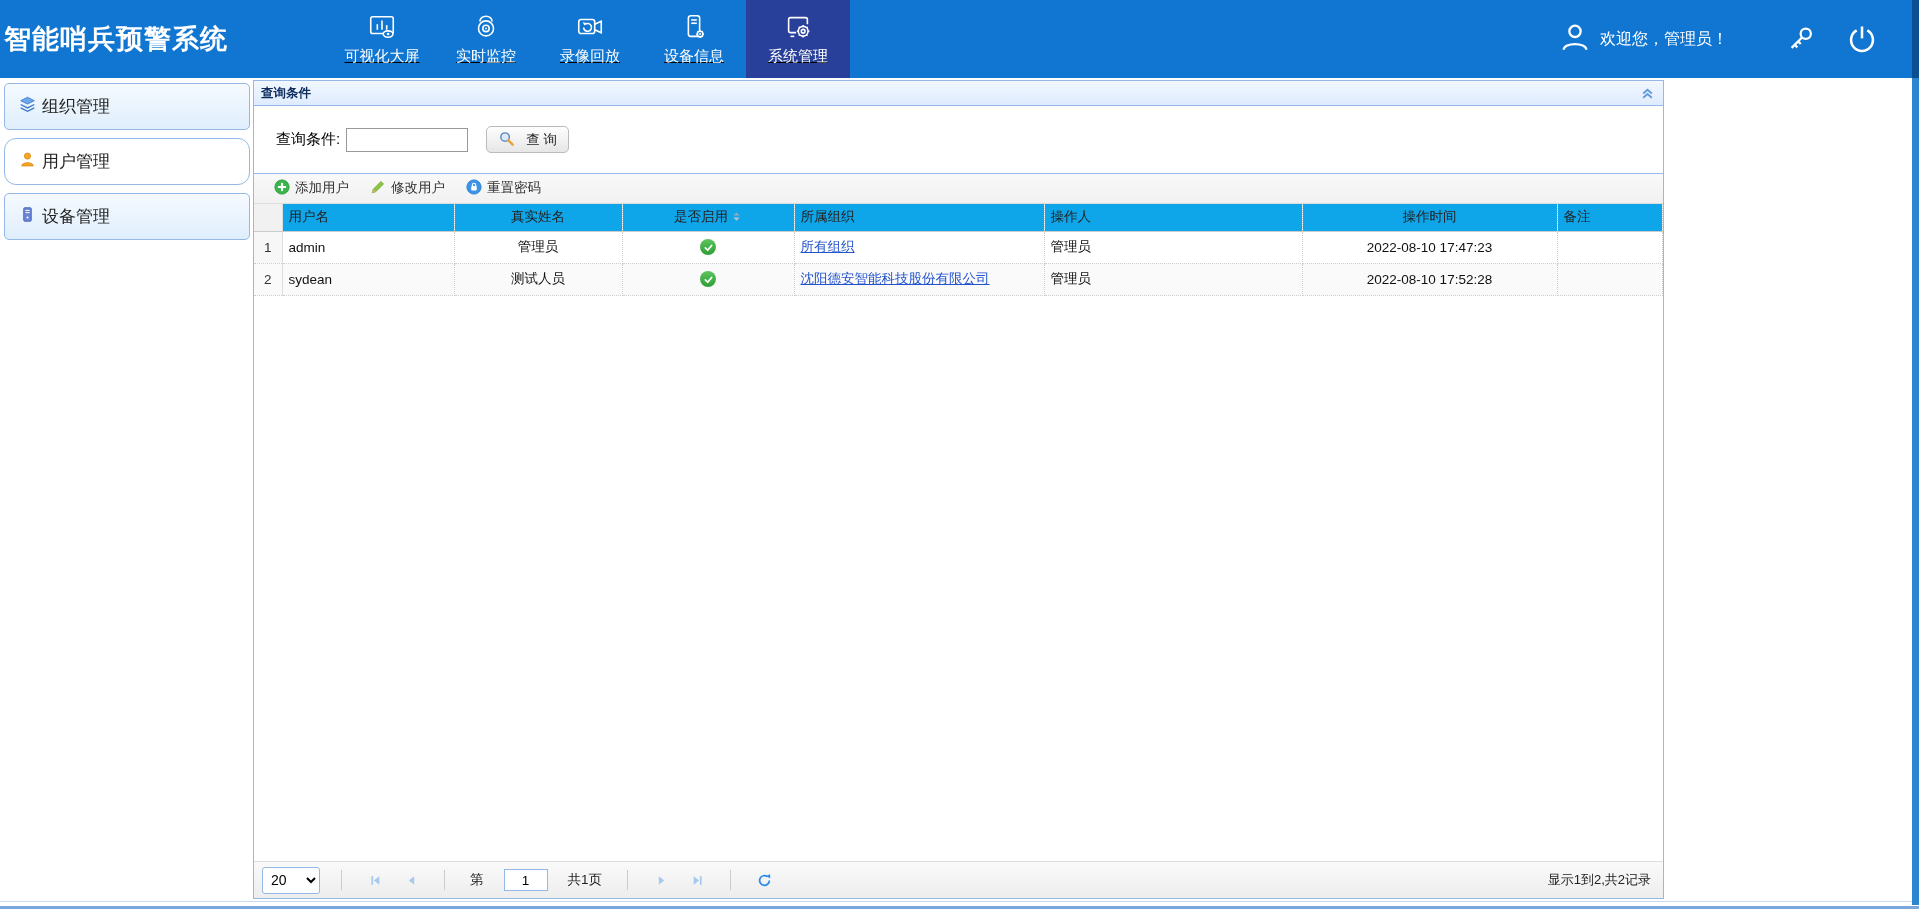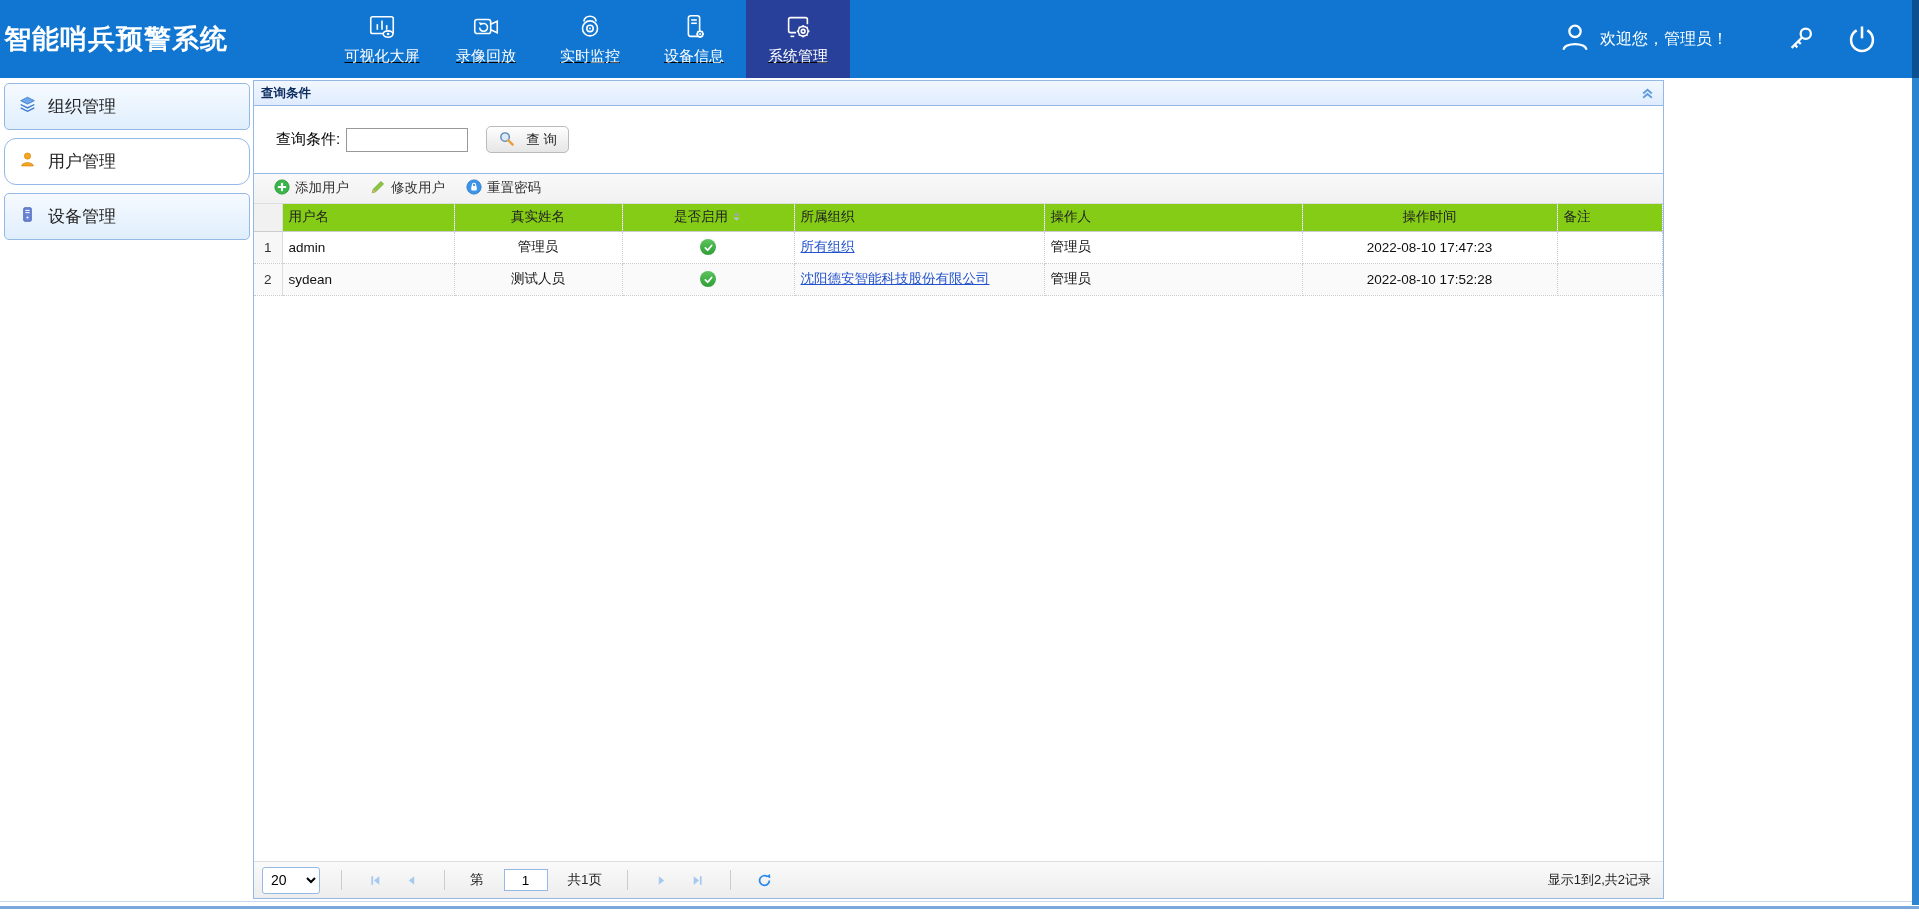--- a/index.html
+++ b/index.html
@@ -21,21 +21,21 @@
 
   
   .edge-top { position:absolute; right:0; top:0; width:7px; height:78px; background:#0b4f91; }
   .edge-body { position:absolute; right:0; top:78px; width:7px; height:827px; background:#2d85d0; }
   .content-bottom { position:absolute; left:0; top:901px; width:1912px; height:1px; background:#c9d9ef; }
   .bottom-line { position:absolute; left:0; top:906px; width:1919px; height:3px; background:#7aa7dc; }
 
   
   .sidebar { position:absolute; left:4px; top:83px; width:246px; }
   .acc-item { height:47px; margin-bottom:8px; border:1px solid #95b8e7; border-radius:5px;
-              background:linear-gradient(#f6faff,#dfeefc); display:flex; align-items:center; gap:12px;
+              background:linear-gradient(#f6faff,#dfeefc); display:flex; align-items:center; gap:6px;
               padding-left:14px; font-size:17px; color:#222; cursor:pointer; }
   .acc-item.selected { background:#fff;border-radius:12px; }
   .acc-item svg { flex:none; }
 
   
   .main-panel { position:absolute; left:253px; top:80px; width:1411px; height:819px; border:1px solid #95b8e7; background:#fff; }
   .panel-header { position:relative; height:25px; line-height:25px; padding-left:7px;
                   background:linear-gradient(#f1f7ff,#dfebfe); border-bottom:1px solid #95b8e7;
                   color:#0e2d5f; font-size:12.5px; font-weight:bold; }
   .panel-collapse { position:absolute; right:8px; top:5px; cursor:pointer; display:flex; }
@@ -45,21 +45,21 @@
   .query-input { width:122px; height:24px; border:1px solid #999; margin-left:6px; font-size:14px; padding:0 4px; }
   .search-btn { display:inline-flex; align-items:center; gap:11px; margin-left:18px; height:27px; padding:0 11px;
                 border:1px solid #bbb; border-radius:5px; background:linear-gradient(#fefefe,#e6e6e6);
                 font-size:13.5px; color:#222; cursor:pointer; }
 
   .toolbar { height:30px; background:linear-gradient(#f9f9f9,#f1f1f1); border-bottom:1px solid #ddd; display:flex; align-items:center; padding-left:4px; }
   .tb-btn { display:inline-flex; align-items:flex-start; gap:5px; margin-left:11px; font-size:13.5px; color:#333; cursor:pointer; padding:3px 5px; border-radius:3px; }
 
   
   table.grid { width:100%; border-collapse:collapse; table-layout:fixed; }
-  .grid th { height:27px; background:#84cc16; border-bottom:1px solid #ccc; border-right:1px dotted #c9c9c9;
+  .grid th { height:27px; background:#0ea5e9; border-bottom:1px solid #ccc; border-right:1px dotted #c9c9c9;
              font-weight:normal; font-size:13.5px; color:#222; text-align:left; padding:0 6px; white-space:nowrap; overflow:hidden; }
   .grid td { height:32px; border-bottom:1px dotted #ccc; border-right:1px dotted #ccc;
              font-size:13.5px; color:#111; padding:0 6px; white-space:nowrap; overflow:hidden; background:#fff; }
   .grid tr.alt td { background:#fafafa; }
   .grid .c { text-align:center; }
   .grid th.idx, .grid td.idx { background:#f1f1f1; border-right:1px solid #ddd; text-align:center; color:#333; }
   .grid td.idx { background:#f7f7f7; }
   .grid a { color:#2353cc; text-decoration:underline; cursor:pointer; }
   .sort-icons { display:inline-block; vertical-align:-2px; margin-left:3px; }
   .check-badge { display:inline-flex; width:16px; height:16px; border-radius:50%;
@@ -93,38 +93,38 @@
               <line x1="21" y1="19" x2="21" y2="14"></line>
             <ellipse cx="22.5" cy="23.5" rx="5.2" ry="3.4" fill="#1176d2"></ellipse>
             <circle cx="22.5" cy="23.5" r="1.4" fill="#fff" stroke="none"></circle>
           </svg>
         </span>
         <span class="nav-label">可视化大屏</span>
       </div>
       <div class="nav-item">
         <span>
           <svg width="30" height="30" viewBox="0 0 32 32" fill="none" stroke="#fff" stroke-width="1.7">
+            <path d="M9.5,10 a6.5,5.5 0 0 1 13,0"></path>
+            <circle cx="16" cy="17.5" r="8"></circle>
+            <circle cx="16" cy="17.5" r="3.4"></circle>
+            <circle cx="16" cy="17.5" r="1" fill="#fff" stroke="none"></circle>
+          </svg>
+        </span>
+        <span class="nav-label">实时监控</span>
+      </div>
+      <div class="nav-item">
+        <span>
+          <svg width="30" height="30" viewBox="0 0 32 32" fill="none" stroke="#fff" stroke-width="1.7">
             <rect x="4" y="8" width="17" height="15" rx="2.5"></rect>
             <path d="M21,13 l7,-3.2 v12.4 l-7,-3.2"></path>
             <path d="M9.2,16.5 a4.2,4.2 0 1 0 1.6,-3.4"></path>
             <polygon points="8.2,10.8 10.1,14.5 12.6,11.6" fill="#fff" stroke="none"></polygon>
           </svg>
         </span>
         <span class="nav-label">录像回放</span>
-      </div>
-      <div class="nav-item">
-        <span>
-          <svg width="30" height="30" viewBox="0 0 32 32" fill="none" stroke="#fff" stroke-width="1.7">
-            <path d="M9.5,10 a6.5,5.5 0 0 1 13,0"></path>
-            <circle cx="16" cy="17.5" r="8"></circle>
-            <circle cx="16" cy="17.5" r="3.4"></circle>
-            <circle cx="16" cy="17.5" r="1" fill="#fff" stroke="none"></circle>
-          </svg>
-        </span>
-        <span class="nav-label">实时监控</span>
       </div>
       <div class="nav-item">
         <span>
           <svg width="30" height="30" viewBox="0 0 32 32" fill="none" stroke="#fff" stroke-width="1.7">
             <rect x="10" y="4" width="12" height="22" rx="2.5"></rect>
             <line x1="13" y1="8.5" x2="19" y2="8.5"></line>
               <line x1="13" y1="12" x2="19" y2="12"></line>
             <circle cx="22.5" cy="23.5" r="3" fill="#1176d2"></circle>
             <circle cx="22.5" cy="23.5" r="1.1" fill="#fff" stroke="none"></circle>
             <g stroke-width="1.4">

